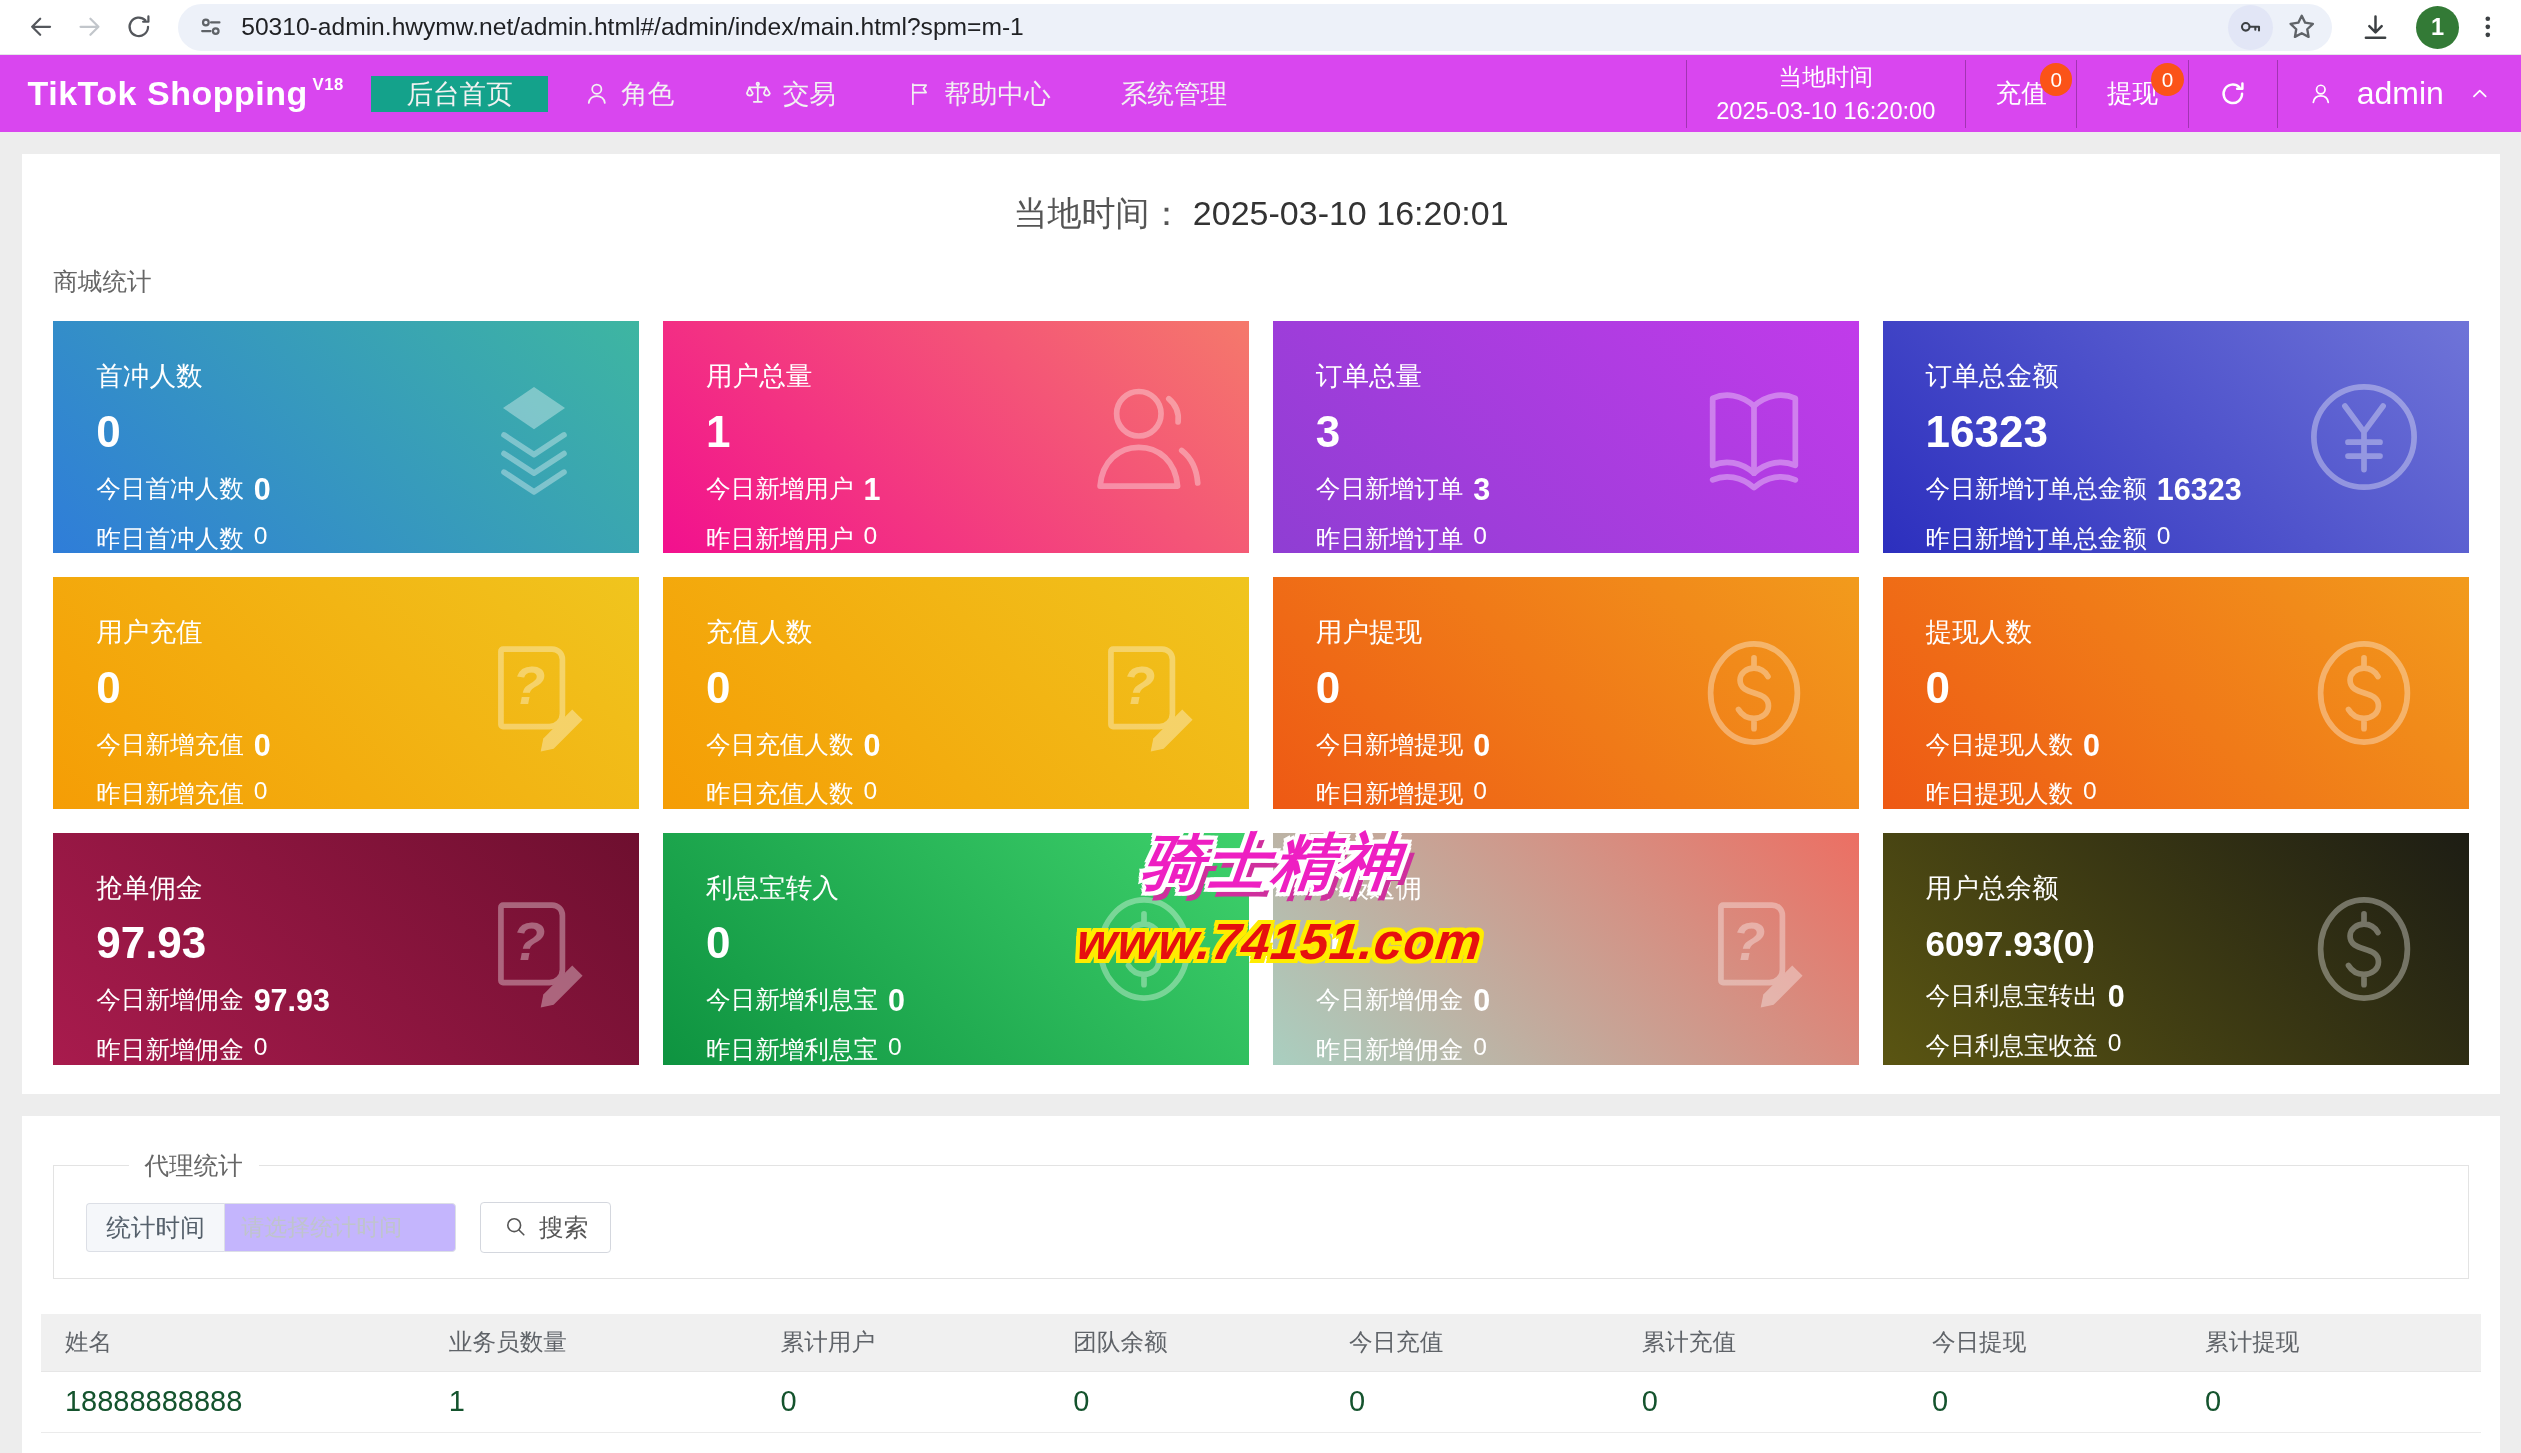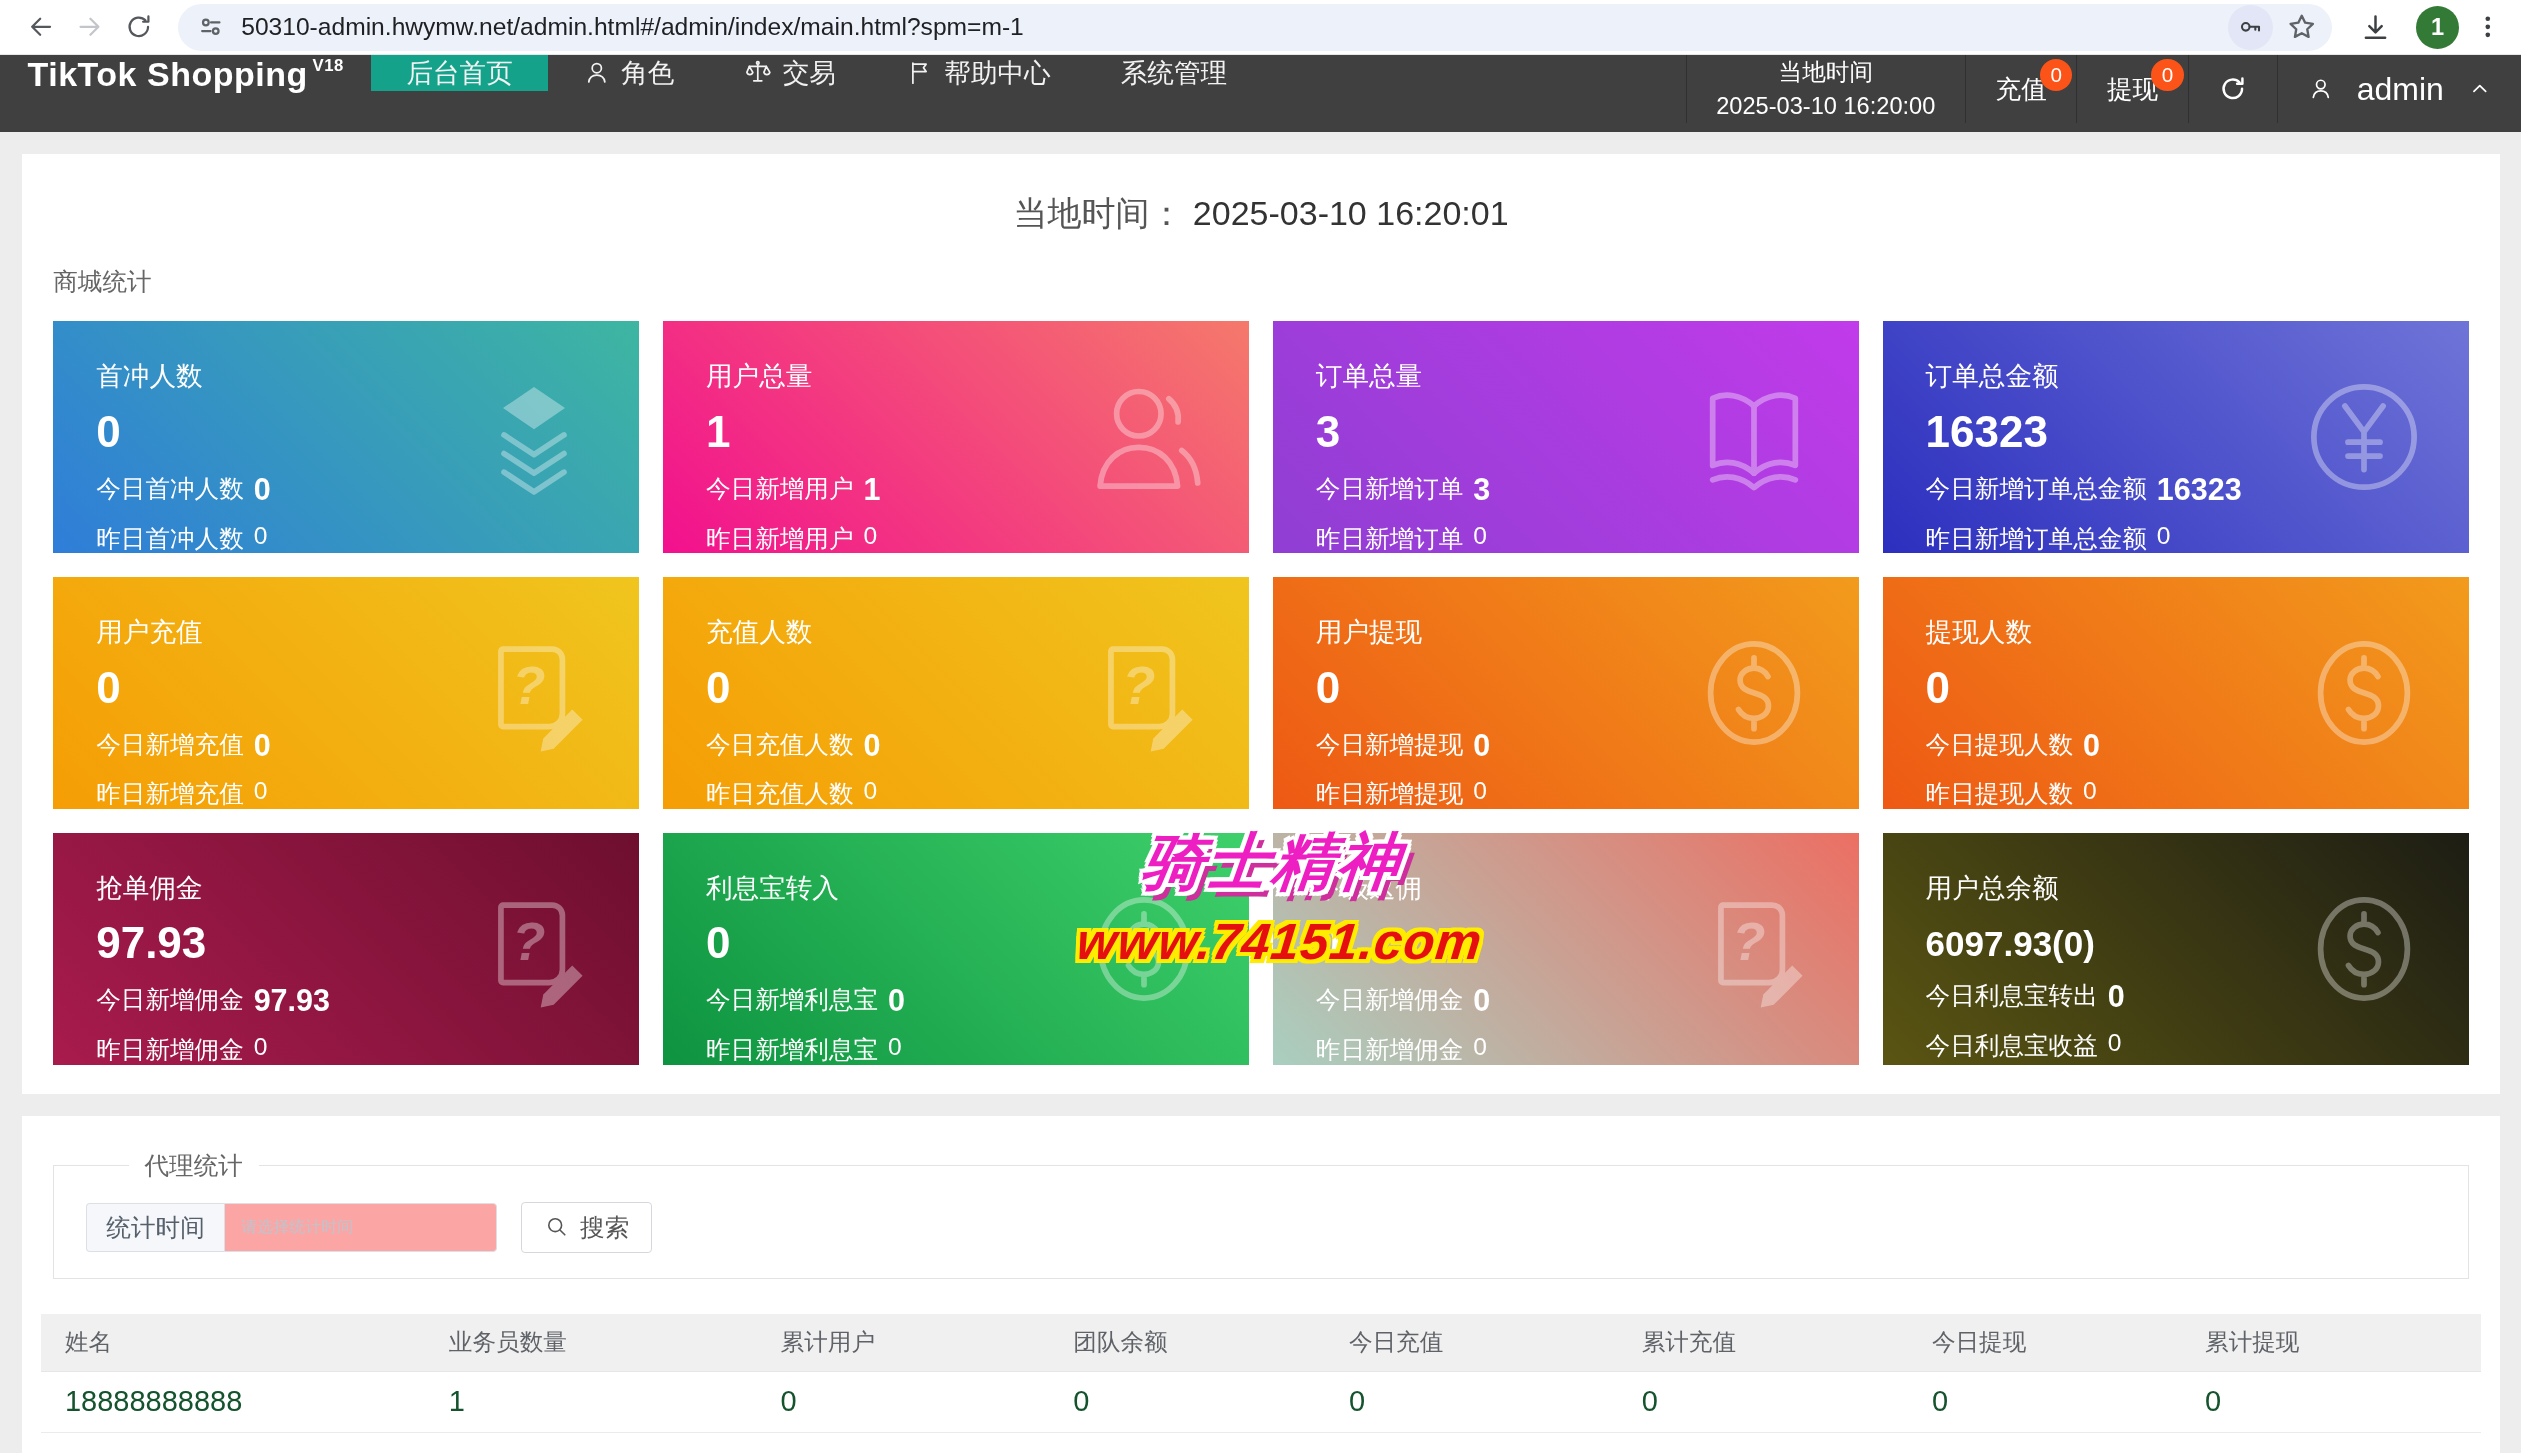--- a/index.html
+++ b/index.html
@@ -17,21 +17,21 @@
   .addr-url { flex:1; margin-left:15.8px; font-size:24.6px; color:#202124; white-space:nowrap; overflow:hidden; }
   .addr-right { display:flex; align-items:center; gap:13.8px; padding-right:7.9px; }
   .key-wrap { width:45px; height:45px; border-radius:50%; background:#e2e6f6; display:flex; align-items:center; justify-content:center; color:#3c4043; }
   .key-wrap svg { width:27.6px; height:27.6px; }
   .star-btn { width:31.5px; height:31.5px; color:#5f6368; }
   .dl-btn { width:33px; height:33px; color:#3c4043; margin:0 9.9px; }
   .avatar { width:43px; height:43px; border-radius:50%; background:#337a36; color:#fff; font-size:23.6px; font-weight:bold; display:flex; align-items:center; justify-content:center; margin:0 7.9px; }
   .kebab { width:29.6px; height:29.6px; color:#3c4043; }
 
   
-  .navbar { height:77px; background:#404040; display:flex; align-items:flex-start; color:#fff; }
+  .navbar { height:77px; background:#d946ef; display:flex; align-items:center; color:#fff; }
   .brand { display:flex; align-items:center; padding:0 27.6px; font-size:34px; font-weight:bold; letter-spacing:0.5px; }
   .brand sup { font-size:16.7px; margin-left:4.9px; transform:translateY(-8.9px); font-weight:bold; }
   .nav-menu { display:flex; align-items:stretch; }
   .nav-item { display:flex; align-items:center; gap:10.8px; padding:0 35px; font-size:26.6px; color:#f2f2f2; cursor:pointer; }
   .nav-item.active { background:#14a28b; }
   .nav-item svg { width:27.6px; height:27.6px; stroke-width:1.5; }
   .nav-right { margin-left:auto; display:flex; align-items:stretch; }
   .nav-sec { display:flex; align-items:center; padding:0 29.6px; border-left:1px solid rgba(0,0,0,.25); position:relative; font-size:25.6px; }
   .time-block { flex-direction:column; justify-content:center; line-height:34px; text-align:center; font-size:23.6px; }
   .badge { position:absolute; top:3.9px; right:3.9px; min-width:32.5px; height:32.5px; padding:0 5.9px; border-radius:16.7px; background:#fb5318; color:#fff; font-size:20.7px; display:flex; align-items:center; justify-content:center; }
@@ -64,21 +64,21 @@
   .wm2 { font-size:51px; font-weight:bold; font-style:italic; letter-spacing:1px; margin-top:7.9px; color:#e60f0f;
     text-shadow:-3.9px -3.9px 0 #ffec00,3.9px -3.9px 0 #ffec00,-3.9px 3.9px 0 #ffec00,3.9px 3.9px 0 #ffec00,-3.9px 0 0 #ffec00,3.9px 0 0 #ffec00,0 -3.9px 0 #ffec00,0 3.9px 0 #ffec00; }
 
   
   .panel2 { padding:33px 19.7px 59px; }
   .agent-fieldset { margin:0 11.8px; border:1px solid #e3e3e3; padding:19.7px 0 25.6px 31.5px; }
   .agent-fieldset legend { font-size:24.6px; color:#666; padding:0 15.8px; margin-left:43px; }
   .search-row { display:flex; align-items:center; }
   .ig { display:flex; }
   .ig-label { height:49px; display:flex; align-items:center; padding:0 19.7px; background:#f5f7fa; border:1px solid #dcdfe6; border-right:none; border-radius:3.9px 0 0 3.9px; font-size:24.6px; color:#55606b; }
-  .ig input { height:49px; width:273px; border:1px solid #dcdfe6; border-radius:0 3.9px 3.9px 0; padding:0 15.8px; font-size:16px; color:#333; outline:none; background:#fca5a5; font-family:inherit; }
+  .ig input { height:49px; width:232px; border:1px solid #dcdfe6; border-radius:0 3.9px 3.9px 0; padding:0 15.8px; font-size:23px; color:#333; outline:none; background:#c4b5fd; font-family:inherit; }
   .ig input::placeholder { color:#bfc4cc; }
   .search-btn { margin-left:23.6px; height:51px; display:flex; align-items:center; gap:10.8px; padding:0 21.7px; background:#fff; border:1px solid #d4d7de; border-radius:3.9px; font-size:24.6px; color:#555; cursor:pointer; font-family:inherit; }
   .search-btn svg { width:25.6px; height:25.6px; stroke-width:1.5; }
 
   .agent-table { margin-top:35px; width:100%; border-collapse:collapse; table-layout:fixed; }
   .agent-table th { background:#f0f0f0; font-weight:normal; color:#5f6368; font-size:23.6px; text-align:left; height:57px; padding:0 9.9px; border-bottom:1px solid #e6e6e6; }
   .agent-table td { height:61px; font-size:29px; color:#14532d; border-bottom:1px solid #ebebeb; padding:0 9.9px; background:#fff; }
   .agent-table th:first-child, .agent-table td:first-child { padding-left:23.6px; }
 </style>
 </head>

